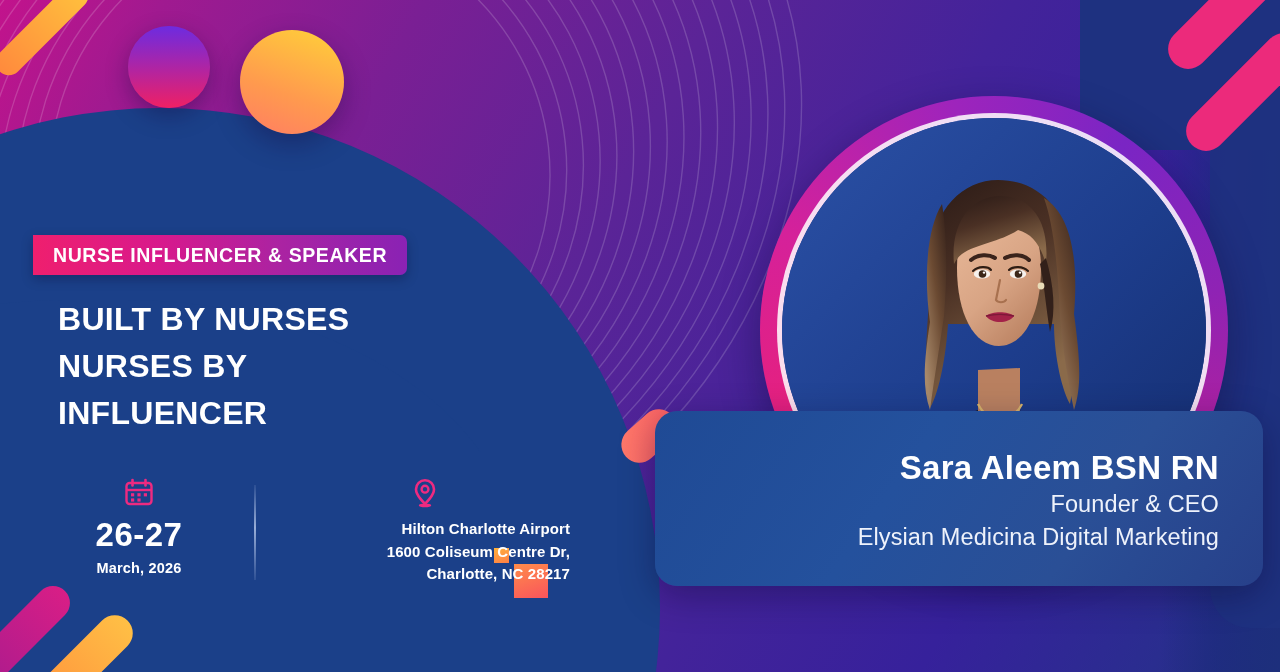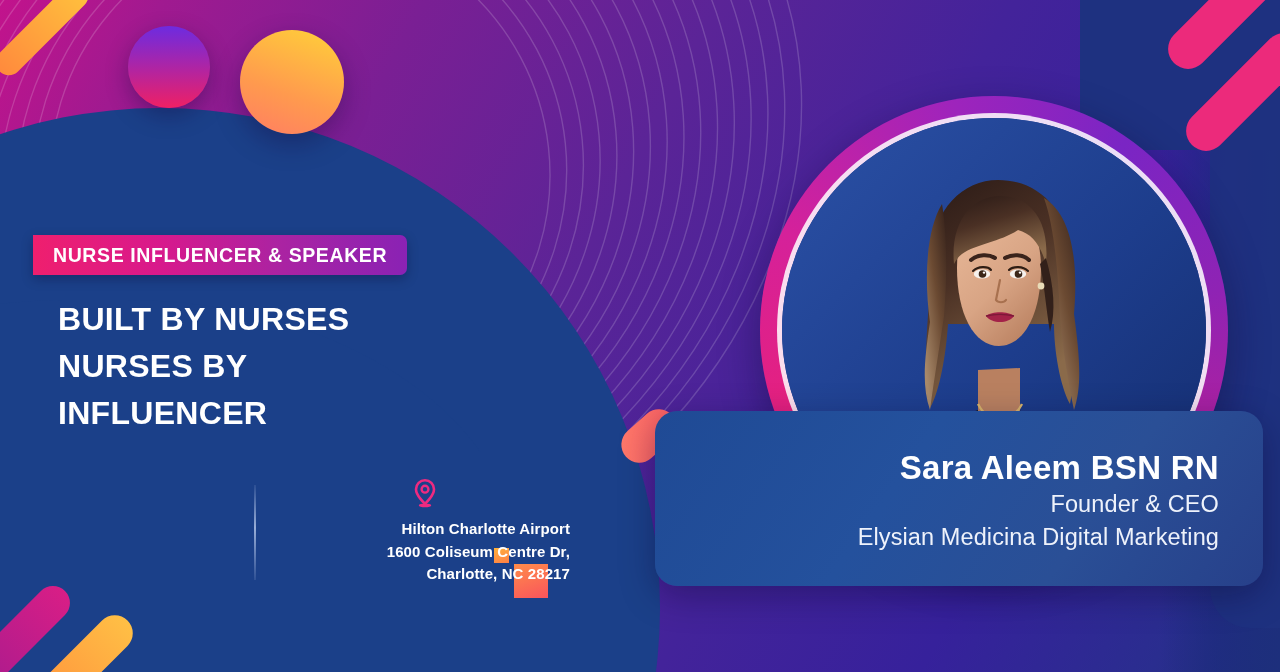--- a/index.html
+++ b/index.html
@@ -236,20 +236,35 @@
     </div>
 
     <div class="headline">
       <div>BUILT BY NURSES</div>
       <div>NURSES BY</div>
       <div>INFLUENCER</div>
     </div>
 
     <div class="meta">
 
+      <div class="meta-date">
+        <svg class="cal-ico" width="30" height="30" viewBox="0 0 30 30">
+          <rect x="2.5" y="5" width="25" height="21" rx="3.2" fill="none" stroke="#ee2a80" stroke-width="2.4"></rect>
+          <line x1="2.5" y1="12" x2="27.5" y2="12" stroke="#ee2a80" stroke-width="2.4"></line>
+          <line x1="8.5" y1="2" x2="8.5" y2="7.5" stroke="#ee2a80" stroke-width="2.6" stroke-linecap="round"></line>
+          <line x1="21.5" y1="2" x2="21.5" y2="7.5" stroke="#ee2a80" stroke-width="2.6" stroke-linecap="round"></line>
+          <rect x="7" y="15.2" width="3.2" height="3.2" fill="#ee2a80"></rect>
+          <rect x="13.4" y="15.2" width="3.2" height="3.2" fill="#ee2a80"></rect>
+          <rect x="19.8" y="15.2" width="3.2" height="3.2" fill="#ee2a80"></rect>
+          <rect x="7" y="20.4" width="3.2" height="3.2" fill="#ee2a80"></rect>
+          <rect x="13.4" y="20.4" width="3.2" height="3.2" fill="#ee2a80"></rect>
+        </svg>
+        <div class="date-big">26-27</div>
+        <div class="date-sub">March, 2026</div>
+      </div>
 
       <div class="meta-div"></div>
 
       <div class="meta-loc">
         <svg class="pin-ico" width="28" height="30" viewBox="0 0 28 30">
           <path d="M14 2.2c-5 0-9 4-9 9 0 6.4 9 14.6 9 14.6s9-8.2 9-14.6c0-5-4-9-9-9z" fill="none" stroke="#ee2a80" stroke-width="2.6"></path>
           <circle cx="14" cy="11.2" r="3.4" fill="none" stroke="#ee2a80" stroke-width="2.4"></circle>
           <ellipse cx="14" cy="27.4" rx="6.2" ry="1.9" fill="#ee2a80"></ellipse>
         </svg>
         <div class="loc-line">Hilton Charlotte Airport</div>

